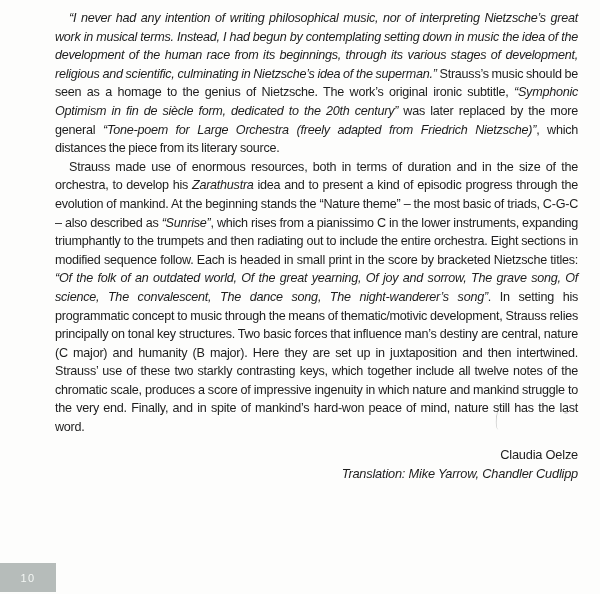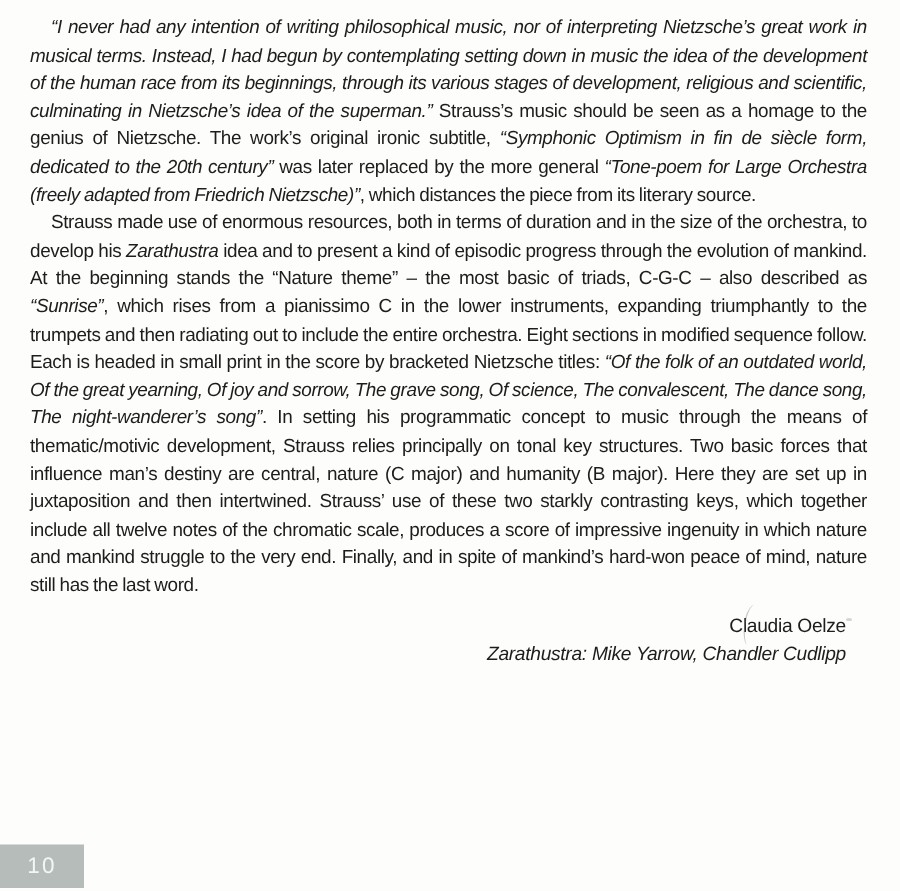--- a/index.html
+++ b/index.html
@@ -21,52 +21,53 @@
     top: 9px;
     width: 558px;
     color: #1d1d1d;
   }
   .body-text {
     font-size: 12.6px;
     line-height: 18.6px;
     letter-spacing: -0.25px;
     word-spacing: -0.5px;
     text-align: justify;
+    margin-left: 35px;
   }
   p.para {
     margin: 0;
   }
   p.para.indent {
     text-indent: 14px;
   }
   .seg-regular { font-style: normal; font-weight: normal; }
   .seg-italic { font-style: italic; font-weight: normal; }
   .seg-bold-italic { font-style: italic; font-weight: normal; }
   .byline {
     margin-top: 8px;
-    margin-right: 14px;
+    margin-right: 0;
     text-align: right;
     font-size: 12.8px;
     line-height: 19px;
     letter-spacing: -0.2px;
   }
   .byline .author { font-style: normal; }
   .byline .translation { font-style: italic; }
   .page-number-box {
     position: absolute;
     left: 0;
     top: 563px;
     width: 56px;
     height: 29px;
     display: flex;
     align-items: center;
     justify-content: center;
   }
   .page-number {
-    font-size: 15px;
+    font-size: 11px;
     letter-spacing: 1.5px;
     font-weight: normal;
   }
   .scan-mark {
     position: absolute;
     left: 496px;
     top: 403px;
     width: 9px;
     height: 27px;
     border-left: 1px solid rgba(110, 110, 110, 0.35);
@@ -87,21 +88,21 @@
 <body>
 
 <div class="page" style="background: rgb(253, 253, 252);">
   <div class="content" style="color: rgb(29, 29, 29);">
     <div class="body-text" id="body-text">
         <p class="para indent"><span class="seg-italic">“I never had any intention of writing philosophical music, nor of interpreting Nietzsche’s great work in musical terms. Instead, I had begun by contemplating setting down in music the idea of the development of the human race from its beginnings, through its various stages of development, religious and scientific, culminating in Nietzsche’s idea of the superman.”</span><span class="seg-regular"> Strauss’s music should be seen as a homage to the genius of Nietzsche. The work’s original ironic subtitle, </span><span class="seg-italic">“Symphonic Optimism in fin de siècle form, dedicated to the 20th century”</span><span class="seg-regular"> was later replaced by the more general </span><span class="seg-italic">“Tone-poem for Large Orchestra (freely adapted from Friedrich Nietzsche)”</span><span class="seg-regular">, which distances the piece from its literary source.</span></p>
         <p class="para indent"><span class="seg-regular">Strauss made use of enormous resources, both in terms of duration and in the size of the orchestra, to develop his </span><span class="seg-bold-italic">Zarathustra</span><span class="seg-regular"> idea and to present a kind of episodic progress through the evolution of mankind. At the beginning stands the “Nature theme” – the most basic of triads, C-G-C – also described as </span><span class="seg-italic">“Sunrise”</span><span class="seg-regular">, which rises from a pianissimo C in the lower instruments, expanding triumphantly to the trumpets and then radiating out to include the entire orchestra. Eight sections in modified sequence follow. Each is headed in small print in the score by bracketed Nietzsche titles: </span><span class="seg-italic">“Of the folk of an outdated world, Of the great yearning, Of joy and sorrow, The grave song, Of science, The convalescent, The dance song, The night-wanderer’s song”</span><span class="seg-regular">. In setting his programmatic concept to music through the means of thematic/motivic development, Strauss relies principally on tonal key structures. Two basic forces that influence man’s destiny are central, nature (C major) and humanity (B major). Here they are set up in juxtaposition and then intertwined. Strauss’ use of these two starkly contrasting keys, which together include all twelve notes of the chromatic scale, produces a score of impressive ingenuity in which nature and mankind struggle to the very end. Finally, and in spite of mankind’s hard-won peace of mind, nature still has the last word.</span></p>
       </div>
     <div class="byline">
       <div class="author">Claudia Oelze</div>
-      <div class="translation">Zarathustra: Mike Yarrow, Chandler Cudlipp</div>
+      <div class="translation">Translation: Mike Yarrow, Chandler Cudlipp</div>
     </div>
   </div>
 
   <div class="scan-mark"></div>
   <div class="scan-dot"></div>
 
   <div class="page-number-box" style="background: rgb(182, 188, 186); color: rgb(243, 246, 244);">
     <span class="page-number">10</span>
   </div>
 </div>

